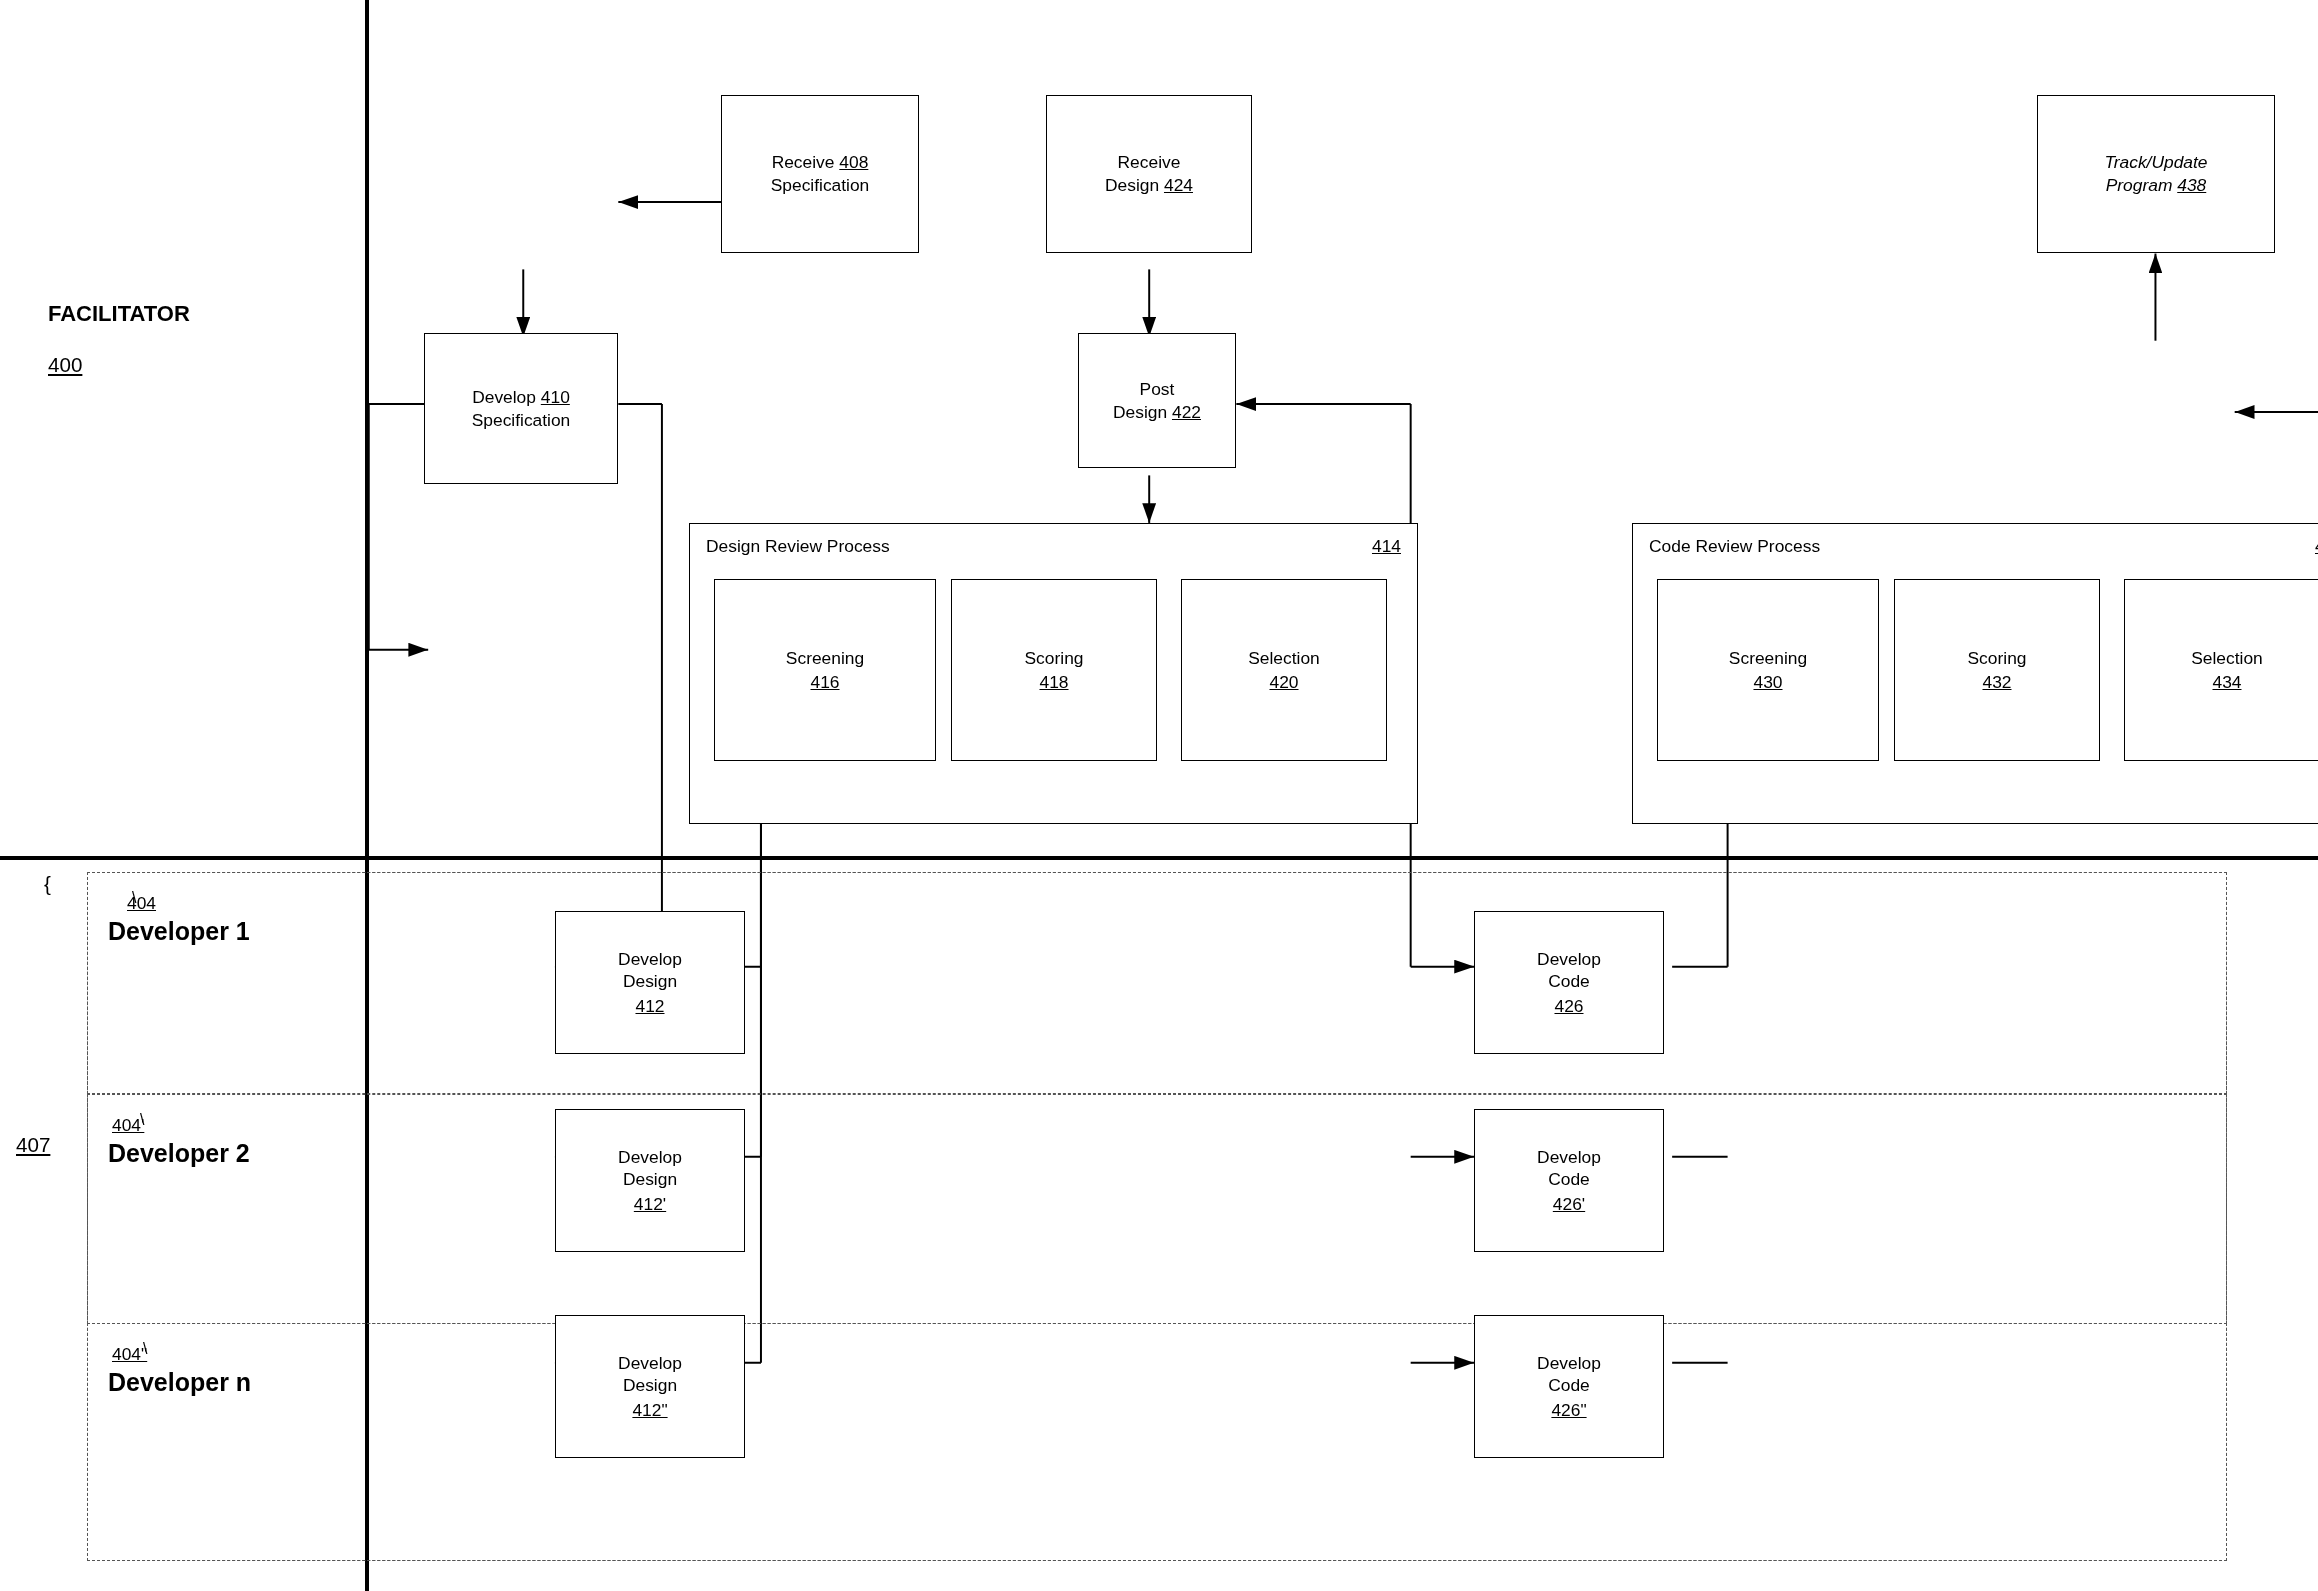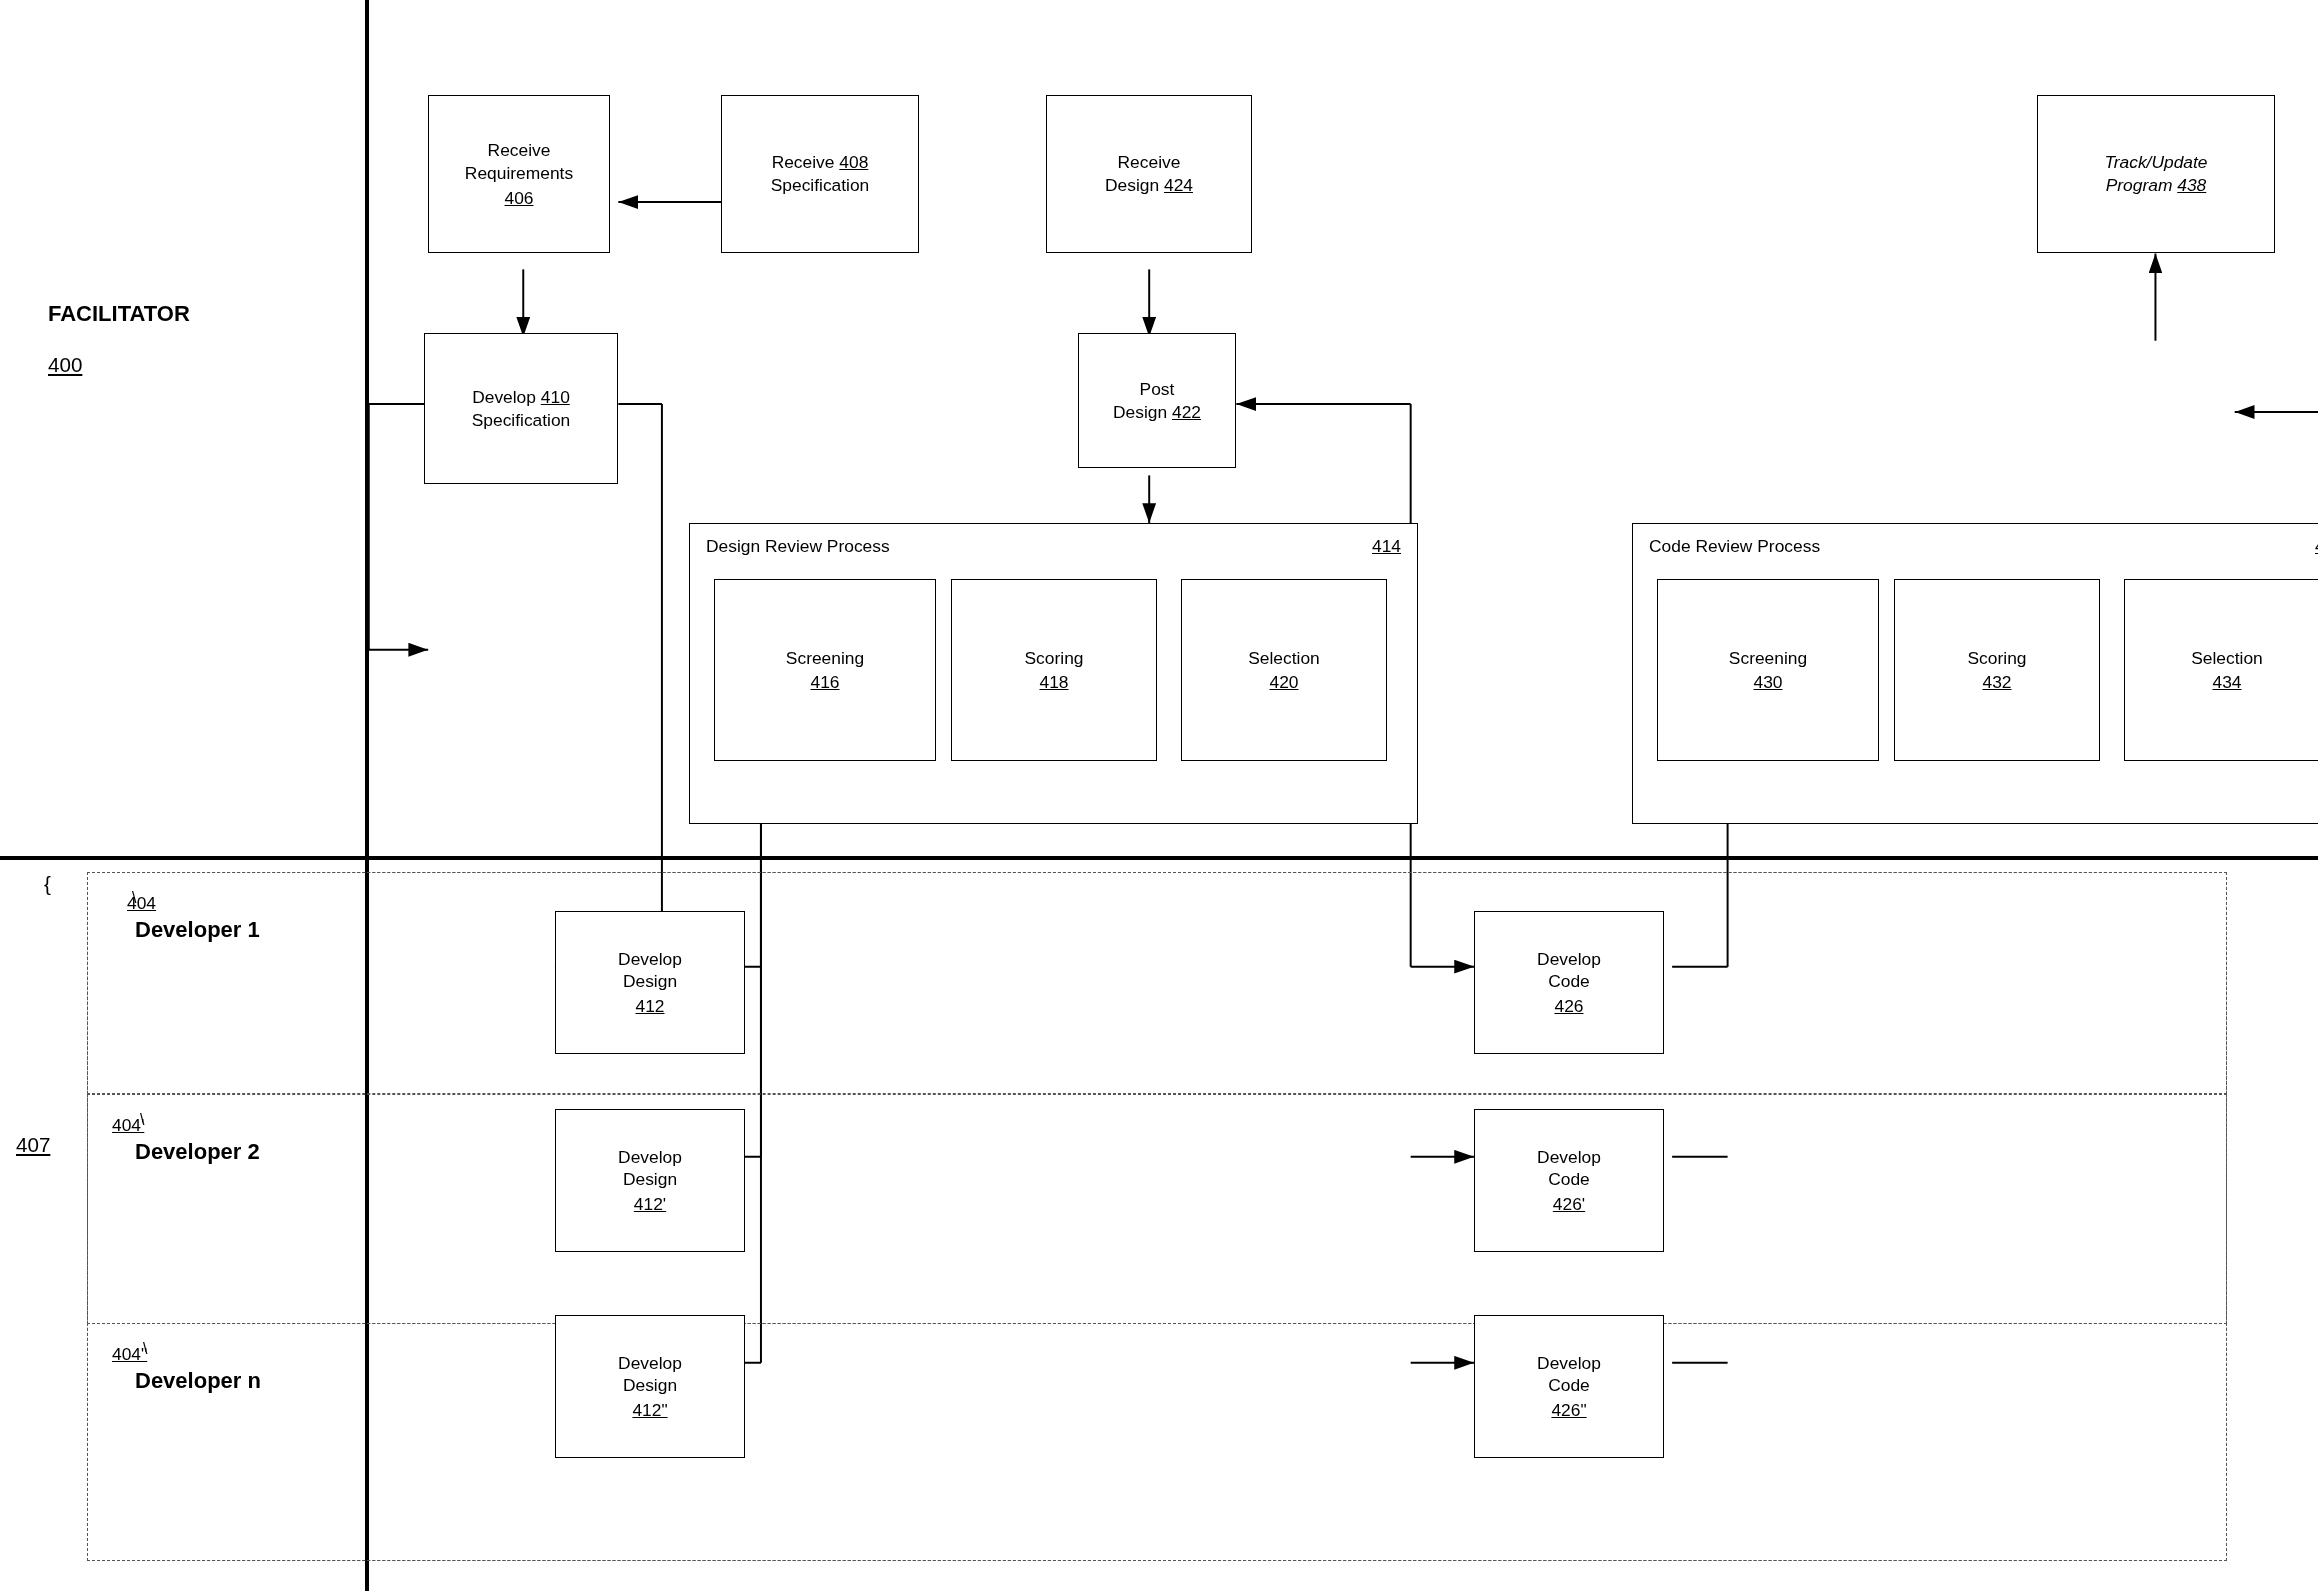--- a/index.html
+++ b/index.html
@@ -108,22 +108,21 @@
       top: 0; left: 0;
       width: 2319px;
       height: 1591px;
       pointer-events: none;
     }
 
     
     .dev-label {
       position: absolute;
       font-weight: bold;
-      font-size: 22px;
-      margin-left: 27px;
+      font-size: 25px;
     }
     .dev-num {
       position: absolute;
       font-size: 17.4px;
       text-decoration: underline;
     }
   </style>
 </head>
 <body>
 
@@ -194,25 +193,20 @@
 
   </svg>
 
   <div class="facilitator-label">FACILITATOR</div>
   <div class="facilitator-num">400</div>
 
   <div class="h-divider"></div>
 
   <div class="v-divider"></div>
 
-  <div class="process-box" style="left:428px; top:95px; width:182px; height:158px;">
-    <span class="box-title">Receive
-Requirements</span>
-    <span class="box-num">406</span>
-  </div>
 
   <div class="process-box" style="left:721px; top:95px; width:198px; height:158px;">
     <span class="box-title">Receive <span style="text-decoration:underline">408</span><br>Specification</span>
   </div>
 
   <div class="process-box" style="left:424px; top:333px; width:194px; height:151px;">
     <span class="box-title">Develop <span style="text-decoration:underline">410</span><br>Specification</span>
   </div>
 
   <div class="process-box" style="left:1046px; top:95px; width:206px; height:158px;">

